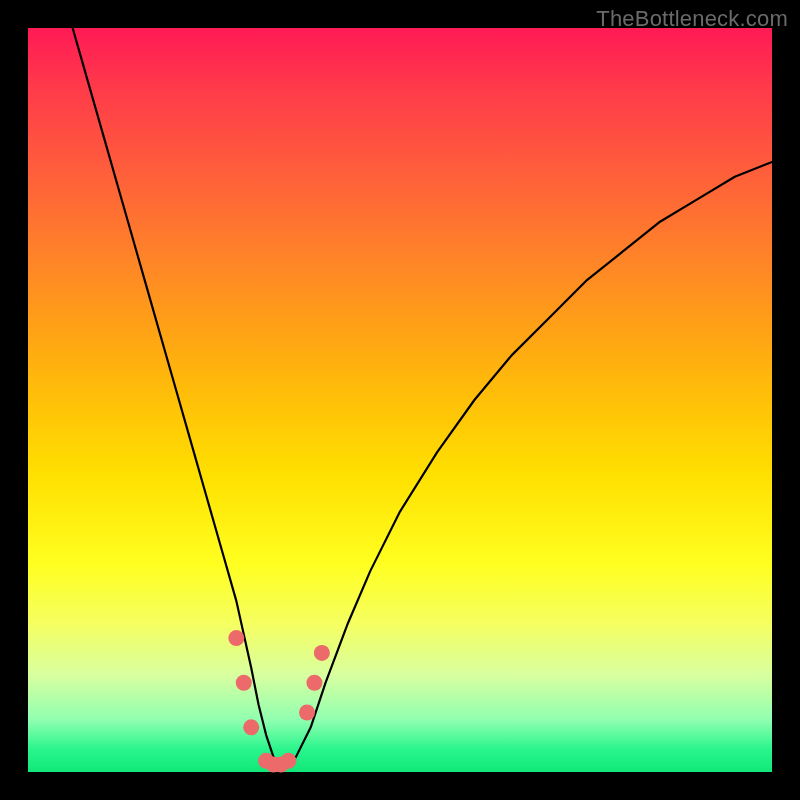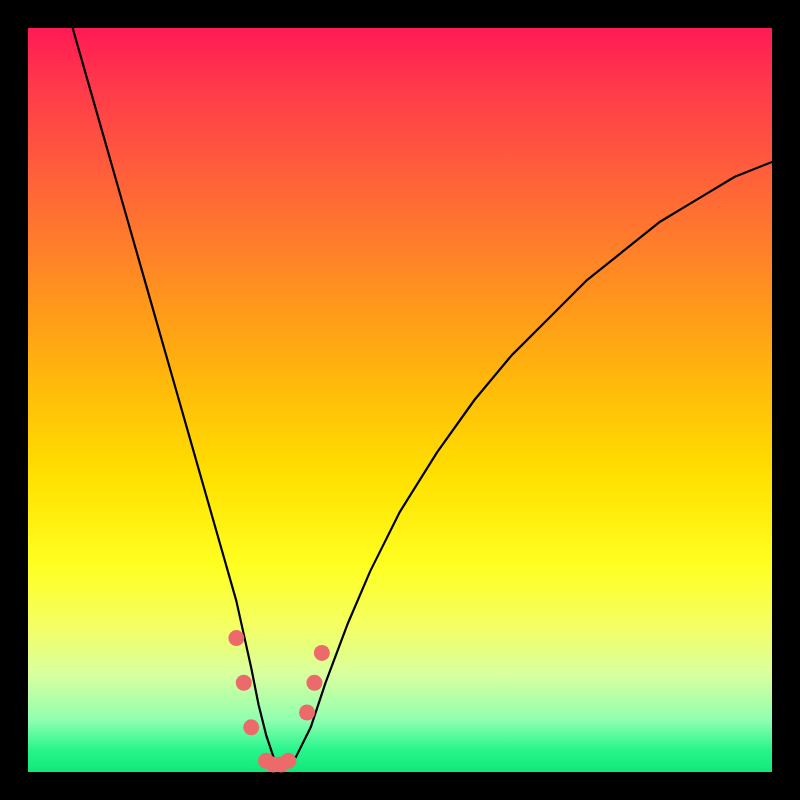--- a/index.html
+++ b/index.html
@@ -75,13 +75,14 @@
           <circle cx="238.08" cy="732.84" r="8" class="marker" style="fill: rgb(236, 106, 106);"></circle>
           <circle cx="245.52" cy="736.56" r="8" class="marker" style="fill: rgb(236, 106, 106);"></circle>
           <circle cx="252.96" cy="736.56" r="8" class="marker" style="fill: rgb(236, 106, 106);"></circle>
           <circle cx="260.40" cy="732.84" r="8" class="marker" style="fill: rgb(236, 106, 106);"></circle>
           <circle cx="279.00" cy="684.48" r="8" class="marker" style="fill: rgb(236, 106, 106);"></circle>
           <circle cx="286.44" cy="654.72" r="8" class="marker" style="fill: rgb(236, 106, 106);"></circle>
           <circle cx="293.88" cy="624.96" r="8" class="marker" style="fill: rgb(236, 106, 106);"></circle>
         </g>
     </svg>
   </div>
+  <div class="watermark">TheBottleneck.com</div>
 </div>
 
 </body></html>

